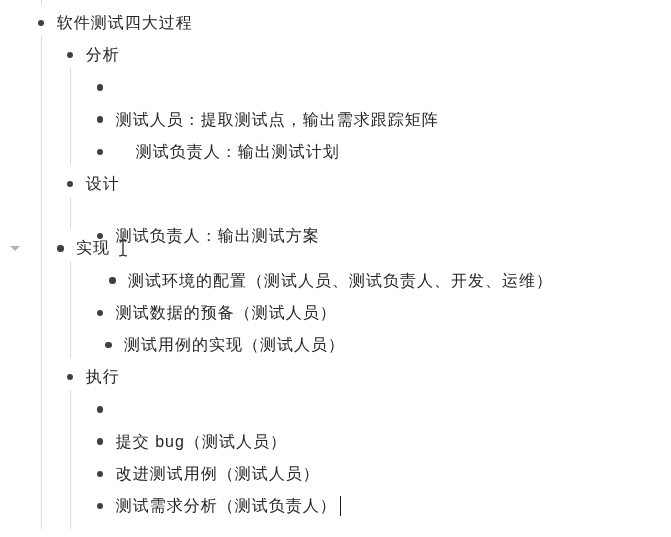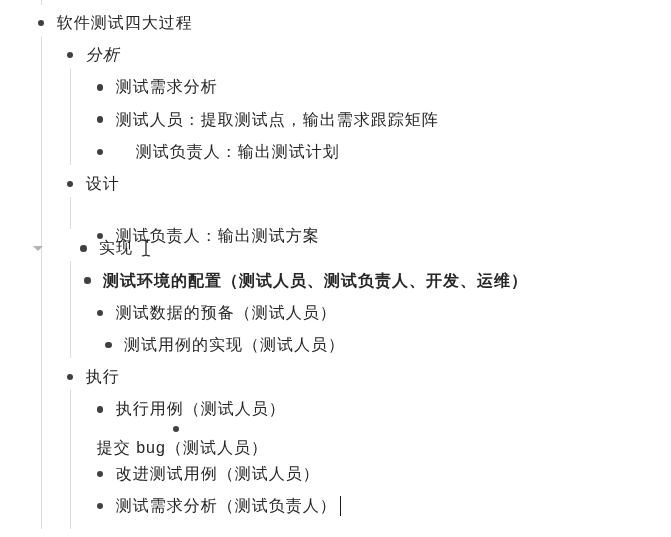--- a/index.html
+++ b/index.html
@@ -76,75 +76,73 @@
       <div class="guide" style="left: 70px; top: 68.2px; height: 96.6px;"></div>
       <div class="guide" style="left: 70px; top: 197px; height: 32.2px;"></div>
       <div class="guide" style="left: 70px; top: 261.4px; height: 96.6px;"></div>
       <div class="guide" style="left: 70px; top: 390.2px; height: 138.8px;"></div>
     </div>
   <div id="rows">
       <div class="row" style="left: 37.75px; top: 7px;">
     <span class="bullet"></span>
     <span class="txt">软件测试四大过程</span>
   </div>
-      <div class="row" style="left: 66.75px; top: 39.2px; font-style: italic;">
+      <div class="row" style="left: 66.75px; top: 39.2px;">
     <span class="bullet"></span>
     <span class="txt">分析</span>
   </div>
       <div class="row" style="left: 96.75px; top: 71.4px;">
     <span class="bullet"></span>
-    <span class="txt">测试需求分析</span>
   </div>
       <div class="row" style="left: 96.75px; top: 103.6px;">
     <span class="bullet"></span>
     <span class="txt">测试人员：提取测试点，输出需求跟踪矩阵</span>
   </div>
       <div class="row" style="left: 96.75px; top: 135.8px; gap: 20px;">
     <span class="bullet"></span>
     <span class="txt">测试负责人：输出测试计划</span>
   </div>
       <div class="row" style="left: 66.75px; top: 168px;">
     <span class="bullet"></span>
     <span class="txt">设计</span>
   </div>
       <div class="row" style="left: 96.75px; top: 200.2px; margin-top: 20px;">
     <span class="bullet"></span>
     <span class="txt">测试负责人：输出测试方案</span>
   </div>
-      <div class="row" style="left: 80px; top: 232.4px;">
+      <div class="row" style="left: 57px; top: 232.4px;">
     <span class="bullet"></span>
     <span class="txt">实现</span>
   <span class="collapse-arrow" style="left: -46.75px;"></span>
         <span class="ibeam">
           <svg width="10" height="18" viewBox="0 0 10 18">
             <path d="M1.5 1.2 C3.2 1.2 5 2 5 2 C5 2 6.8 1.2 8.5 1.2 M5 2 L5 16 M1.5 16.8 C3.2 16.8 5 16 5 16 C5 16 6.8 16.8 8.5 16.8" fill="none" stroke="#2b2b2b" stroke-width="1.3" stroke-linecap="round"></path>
           </svg>
         </span>
       </div>
-      <div class="row" style="left: 84px; top: 264.6px; font-weight: bold;">
+      <div class="row" style="left: 109px; top: 264.6px;">
     <span class="bullet"></span>
     <span class="txt">测试环境的配置（测试人员、测试负责人、开发、运维）</span>
   </div>
       <div class="row" style="left: 96.75px; top: 296.8px;">
     <span class="bullet"></span>
     <span class="txt">测试数据的预备（测试人员）</span>
   </div>
       <div class="row" style="left: 105px; top: 329px; text-align: center;">
     <span class="bullet"></span>
     <span class="txt">测试用例的实现（测试人员）</span>
   </div>
       <div class="row" style="left: 66.75px; top: 361.2px;">
     <span class="bullet"></span>
     <span class="txt">执行</span>
   </div>
       <div class="row" style="left: 96.75px; top: 393.4px;">
     <span class="bullet"></span>
-    <span class="txt">执行用例（测试人员）</span>
   </div>
-      <div class="row" style="left: 96.75px; top: 425.6px; flex-direction: column;">
+      <div class="row" style="left: 96.75px; top: 425.6px;">
     <span class="bullet"></span>
     <span class="txt">提交 bug（测试人员）</span>
   </div>
       <div class="row" style="left: 96.75px; top: 457.8px;">
     <span class="bullet"></span>
     <span class="txt">改进测试用例（测试人员）</span>
   </div>
       <div class="row" style="left: 96.75px; top: 490px;">
     <span class="bullet"></span>
     <span class="txt">测试需求分析（测试负责人）</span>

